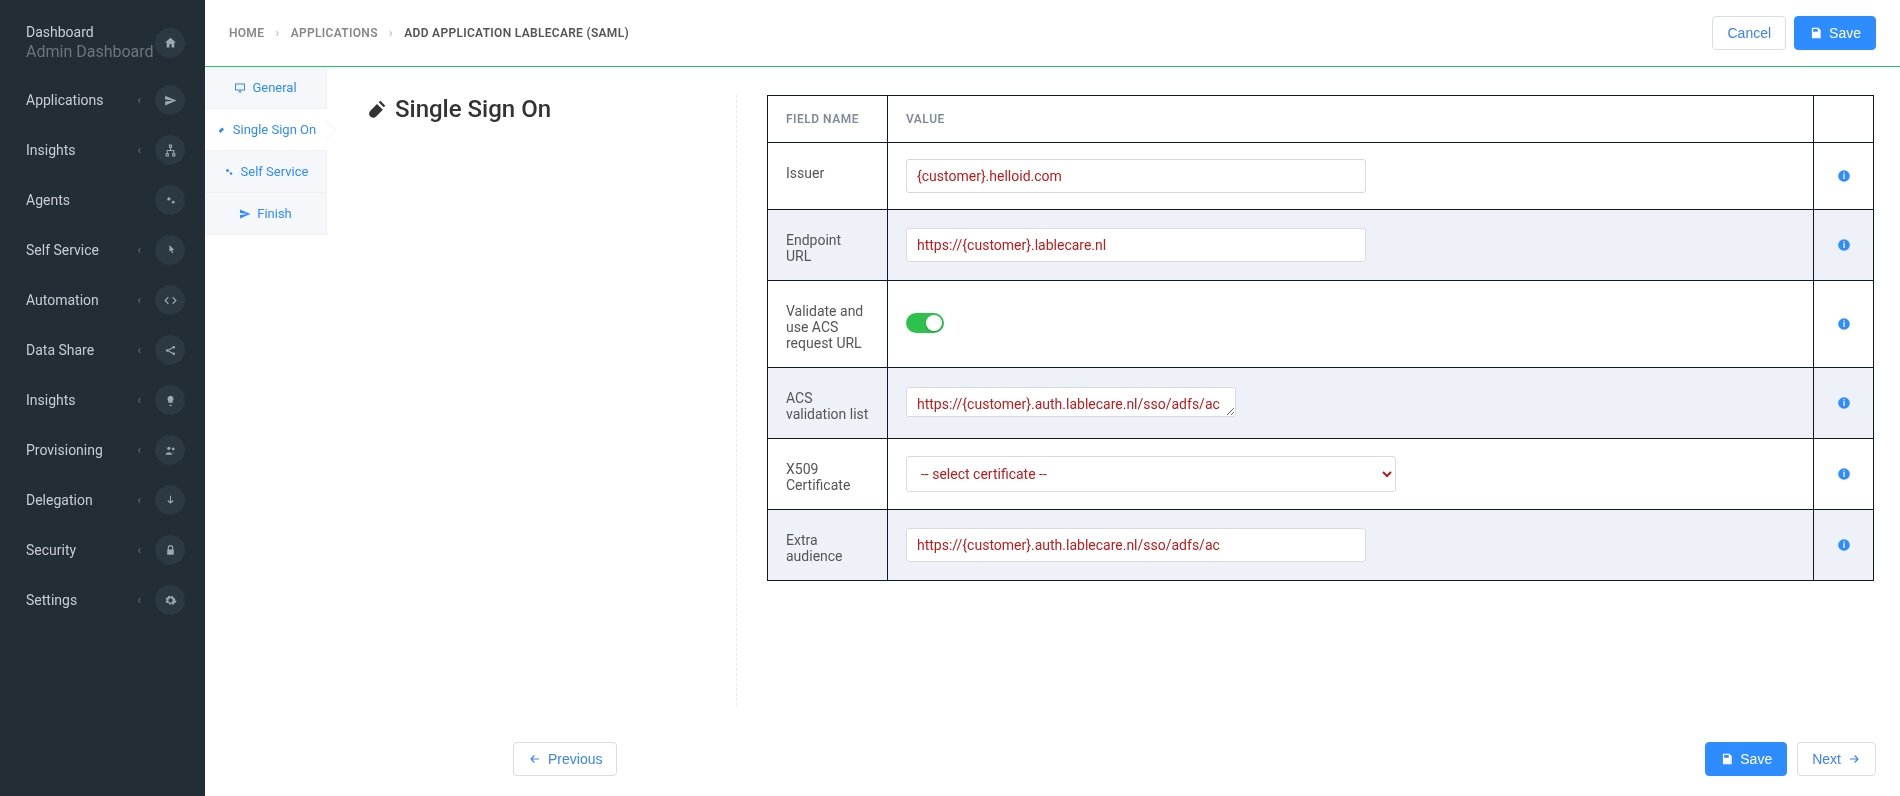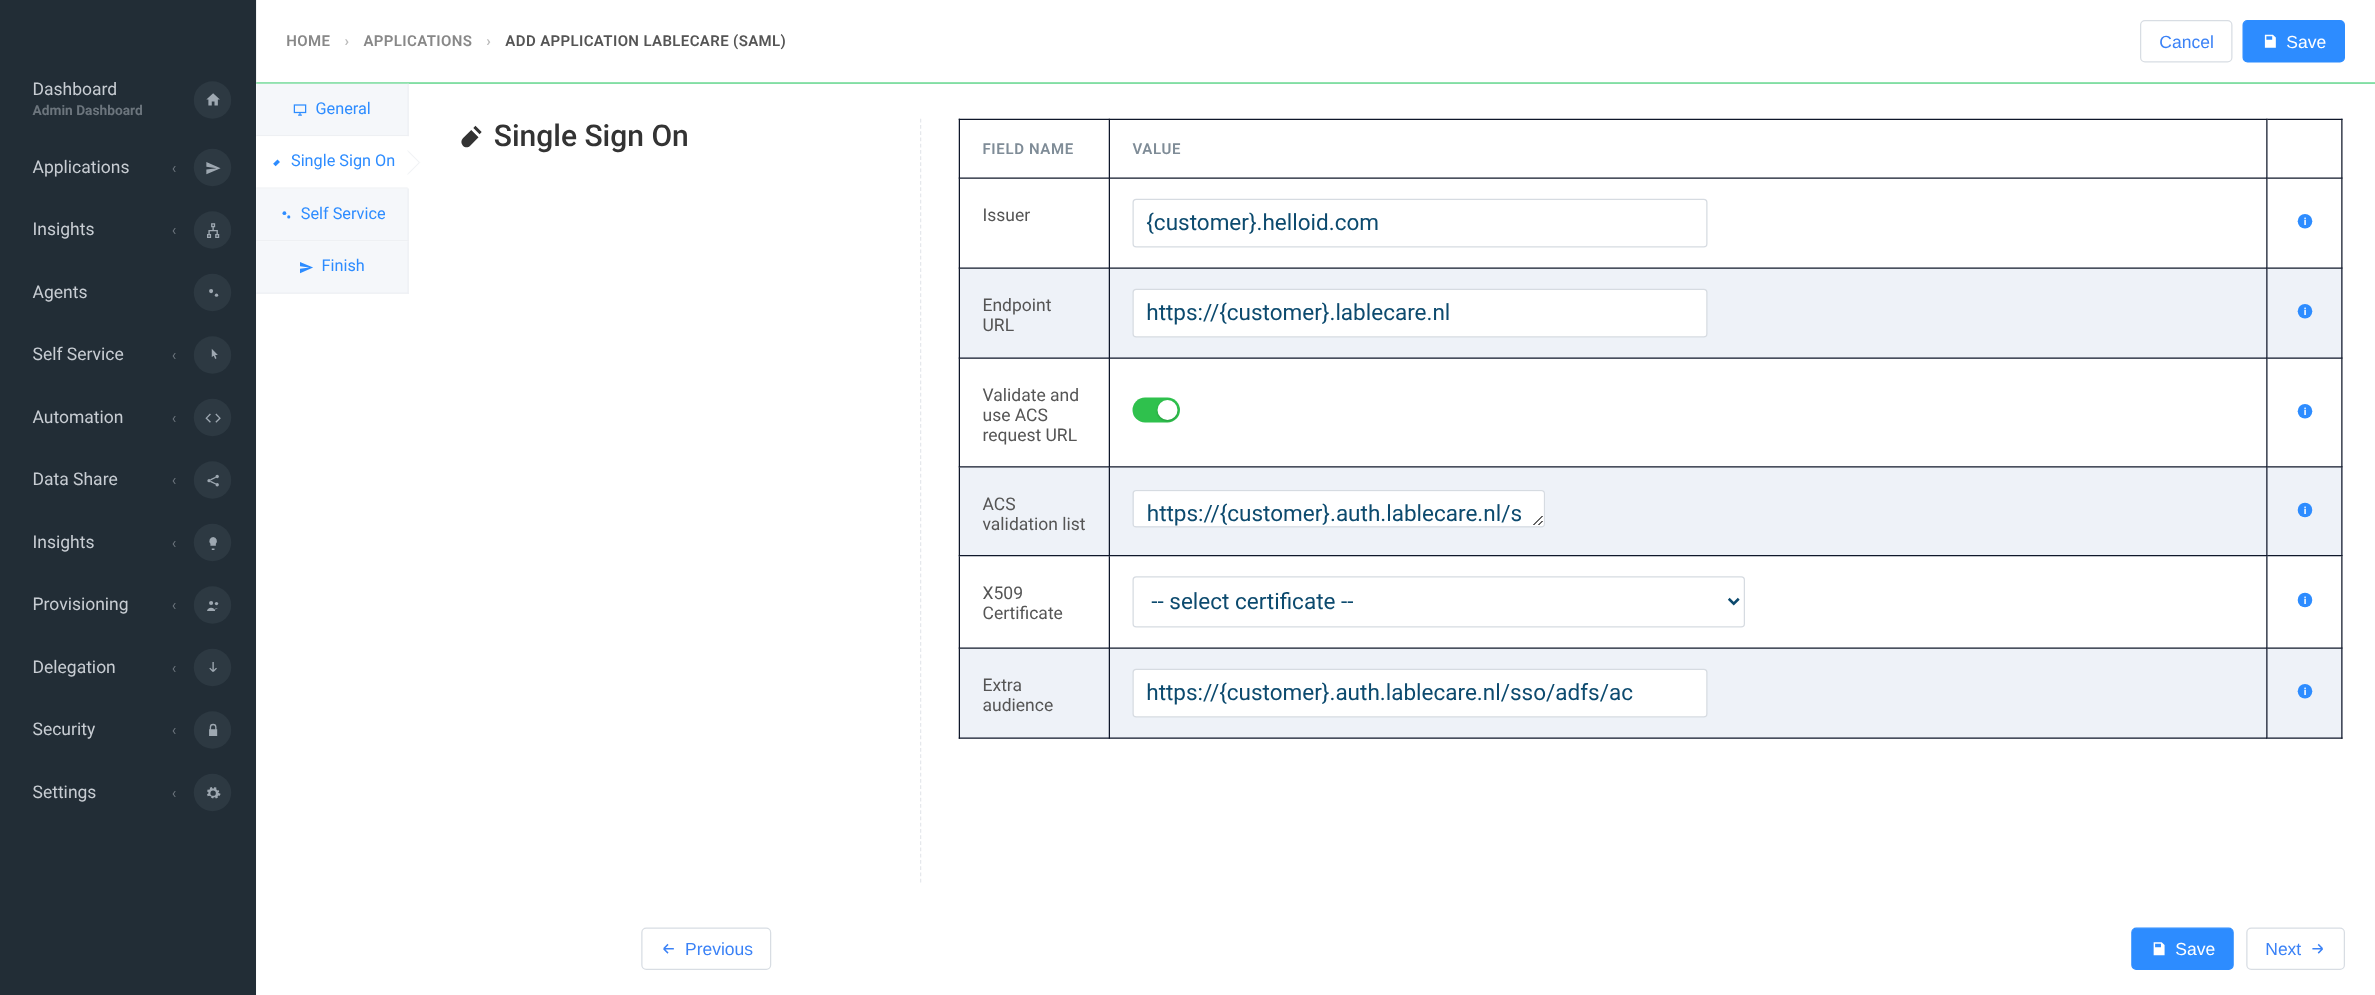--- a/index.html
+++ b/index.html
@@ -21,31 +21,31 @@
   flex-shrink: 0;
 }
 .sidebar .nav-item {
   display: flex;
   align-items: center;
   padding: 10px 20px 10px 26px;
   cursor: pointer;
   position: relative;
 }
 .sidebar .nav-item .label { flex: 1; color: #c8cdd3; font-size: 14px; }
-.sidebar .nav-item .sub-label { display: block; font-size: 11px; color: #6c757d; margin-top: 2px; font-weight: bold;}
+.sidebar .nav-item .sub-label { display: block; font-size: 16px; color: #6c757d; margin-top: 2px;}
 .sidebar .nav-item .chev {
   color: #6c757d; font-size: 12px; margin-right: 14px;
 }
 .sidebar .nav-item .badge-icon {
   width: 30px; height: 30px; border-radius: 50%;
   background: #2d3942; color: #9ea8b1;
   display: flex; align-items: center; justify-content: center;
   font-size: 13px;
 }
-.sidebar .dashboard-block { padding: 4px 20px 14px 26px; margin-top: 40px; }
+.sidebar .dashboard-block { padding: 4px 20px 14px 26px; }
 
 
 .main { flex: 1; display: flex; flex-direction: column; background: #fff;}
 
 .topbar {
   display: flex; align-items: center; padding: 16px 24px;
   border-bottom: 1px solid #22c55e;
 }
 .breadcrumb { flex: 1; font-size: 12px; font-weight: 600; letter-spacing: .3px; }
 .breadcrumb .crumb { color: #888; text-transform: uppercase; }
@@ -91,21 +91,21 @@
 
 
 .tbl { width: 100%; border: 1px solid #e7eaee; border-collapse: collapse;}
 .tbl th, .tbl td { border: 1px solid #0f172a; padding: 16px 18px; text-align: left; vertical-align: middle;}
 .tbl th { background: #fff; color: #7f8c97; font-size: 12px; font-weight: 600; letter-spacing:.5px;}
 .tbl td.field-col { width: 120px; color:#555; font-size:14px; vertical-align: top; padding-top:22px;}
 .tbl tr.alt td { background: #eef2f8; }
 .tbl td.info-col { width: 60px; text-align: center; color: #2d8cff; }
 .input, .textarea, .select {
   width: 100%; max-width: 460px; padding: 8px 10px; border: 1px solid #d6dbe1;
-  border-radius: 3px; font-size: 18px; color: #0c4a6e; background:#fff; font-family: inherit;
+  border-radius: 3px; font-size: 14px; color: #b91c1c; background:#fff; font-family: inherit;
 }
 .textarea { max-width: 330px; height: 30px; resize: both; }
 .select { max-width: 490px; }
 .toggle {
   width: 38px; height: 20px; border-radius: 999px; background: #2fc14d; position: relative; display:inline-block;
 }
 .toggle::after{
   content:""; position:absolute; right:2px; top:2px; width:16px; height:16px; background:#fff; border-radius:50%;
   box-shadow:0 1px 2px rgba(0,0,0,.2);
 }

